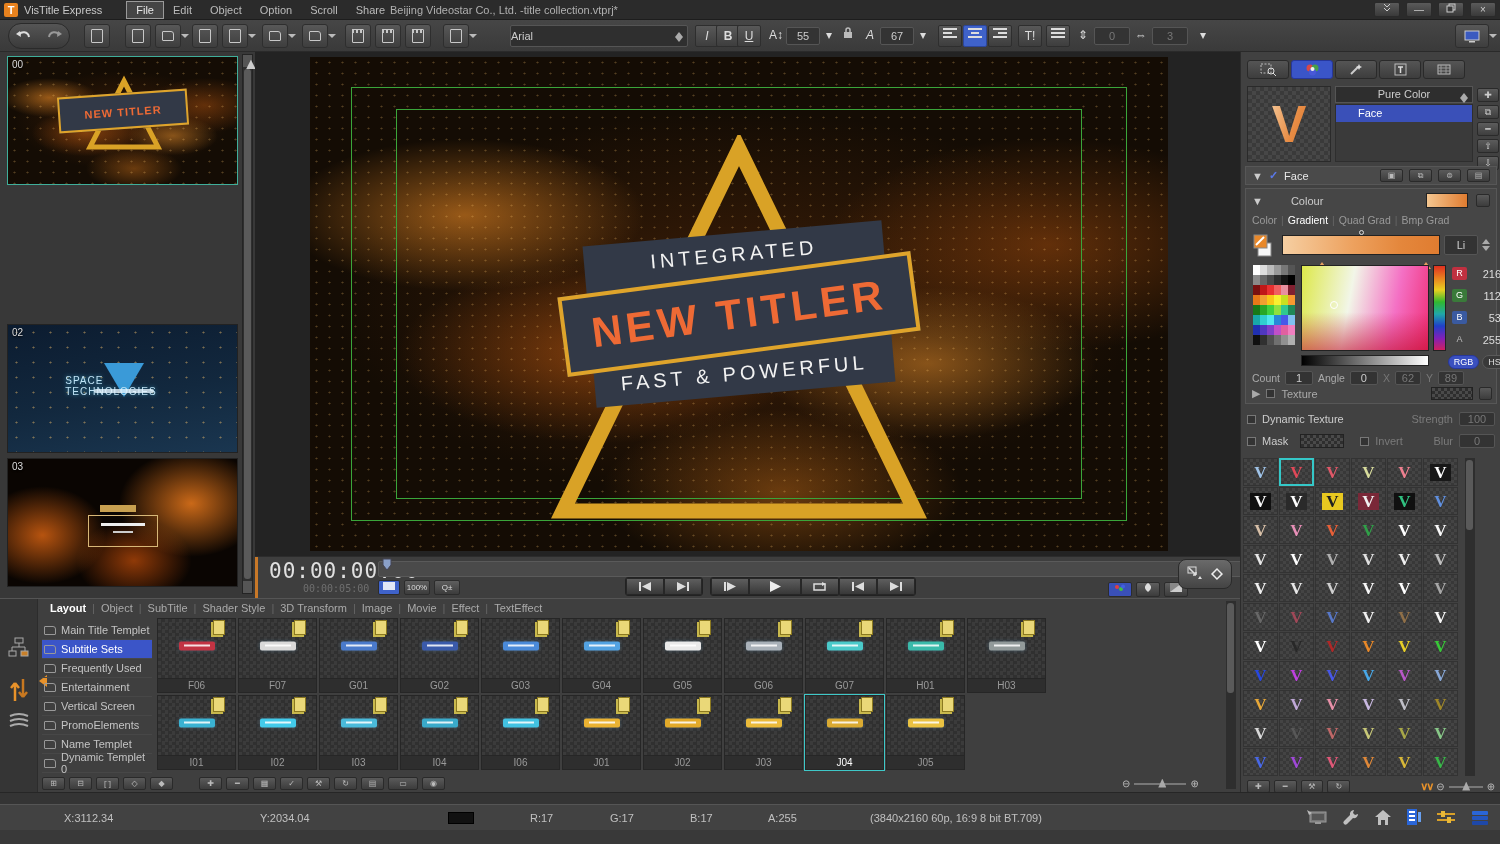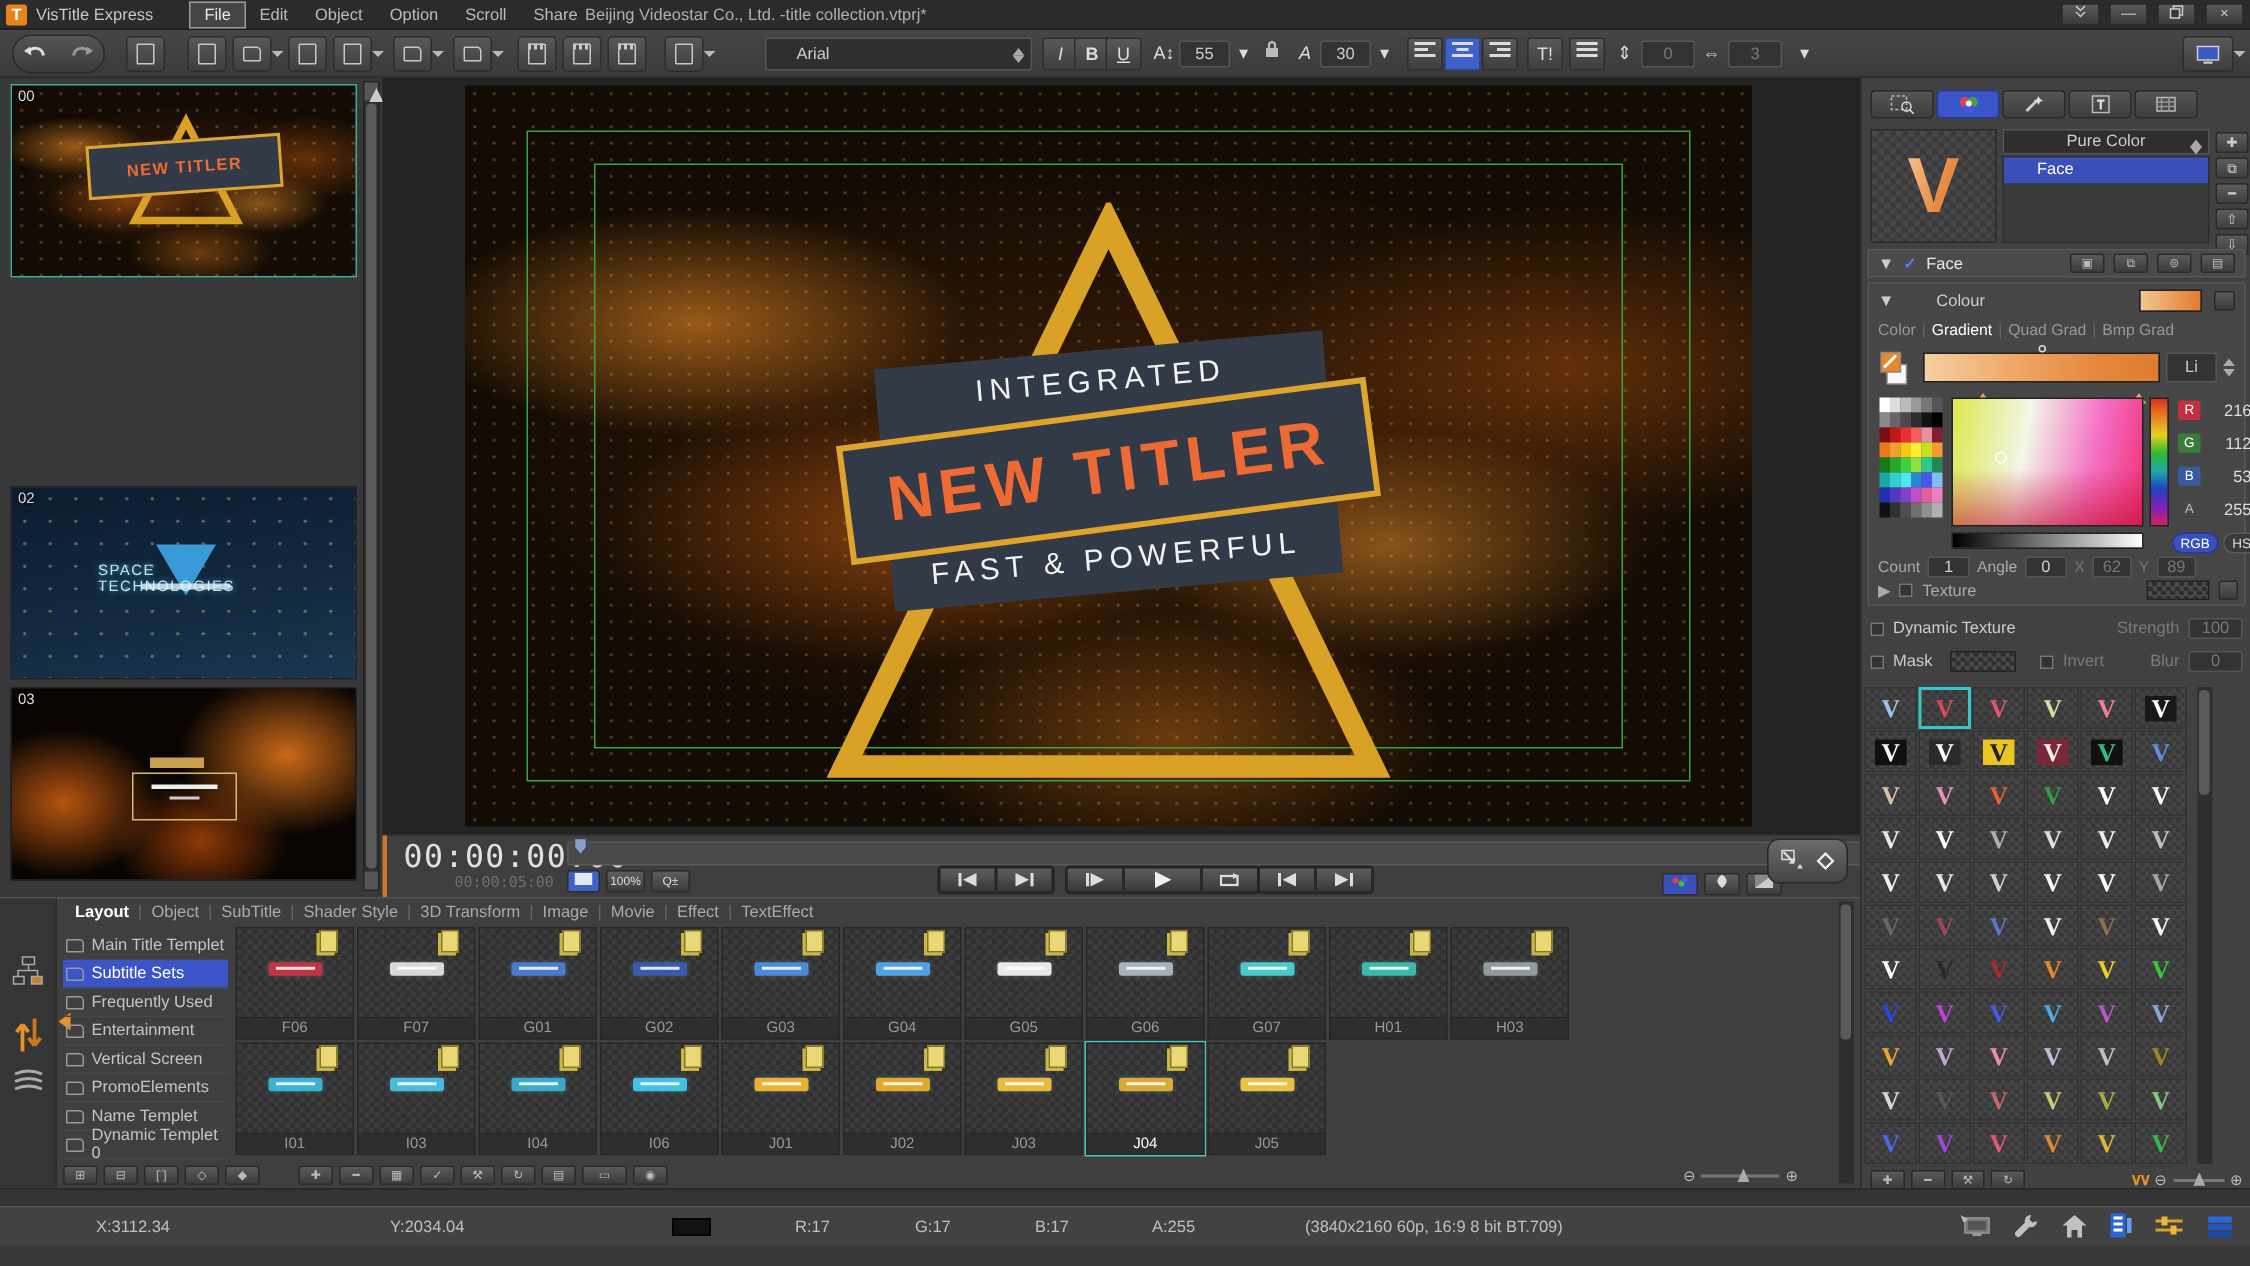--- a/index.html
+++ b/index.html
@@ -32,21 +32,21 @@
           background:repeating-linear-gradient(90deg,#c8c8c8 0 2px,transparent 2px 4px); }
   .tbtn .dd { position:absolute; right:-9px; top:9px; border:4px solid transparent; border-top-color:#bbb; }
   .pillgrp { position:absolute; left:8px; top:3px; width:62px; height:26px; border:1px solid #2a2a2a;
              border-radius:13px; background:linear-gradient(#555,#3a3a3a); display:flex; }
   .pillgrp svg { margin:auto; }
   .fld { background:#333; border:1px solid #555; border-radius:2px; color:#ccc; font-size:11px;
          text-align:center; }
   .fld.dim { color:#777; }
   #fontbox { position:absolute; left:510px; top:5px; width:178px; height:22px; background:#2f2f2f;
              border:1px solid #555; border-radius:2px; color:#ccc; font-size:11px; line-height:20px;
-             padding-left:20px; }
+             padding-left:0; }
   .spin { position:absolute; right:2px; top:2px; width:12px; height:16px; display:flex; flex-direction:column;
           justify-content:space-between; align-items:center; }
   .spin i { border:4px solid transparent; display:block; width:0; height:0; }
   .spin .up { border-bottom:5px solid #aaa; }
   .spin .dn { border-top:5px solid #aaa; }
   .fmtbtn { position:absolute; top:5px; height:22px; width:24px; background:linear-gradient(#585858,#3e3e3e);
             border:1px solid #2e2e2e; border-radius:2px; color:#ddd; font-size:12px; text-align:center;
             line-height:20px; }
   .fmtbtn.blue { background:#3f62c9; border-color:#2c469a; }
   .alignbars { display:inline-block; width:14px; }
@@ -311,21 +311,21 @@
     <div class="fmtbtn" style="left:764px;border:none;background:none">A↕</div>
     <div class="fld" style="position:absolute;left:786px;top:7px;width:34px;height:18px;line-height:16px">55</div>
     <div class="fmtbtn" style="left:822px;border:none;background:none;width:14px">▾</div>
     <div class="fmtbtn" style="left:840px;border:none;background:none;width:16px">
       <svg width="10" height="12" viewBox="0 0 10 12">
           <rect x="1" y="5" width="8" height="6" fill="#bbb"></rect>
           <path d="M3 5 V3 a2 2 0 0 1 4 0 V5" stroke="#bbb" fill="none" stroke-width="1.5"></path>
         </svg>
     </div>
     <div class="fmtbtn" style="left:858px;border:none;background:none"><i>A</i></div>
-    <div class="fld" style="position:absolute;left:880px;top:7px;width:34px;height:18px;line-height:16px">30</div>
+    <div class="fld" style="position:absolute;left:880px;top:7px;width:34px;height:18px;line-height:16px">67</div>
     <div class="fmtbtn" style="left:916px;border:none;background:none;width:14px">▾</div>
 
     <div class="fmtbtn" style="left:938px"><span class="alignbars"><b style="width:14px"></b><b style="width:9px;margin-right:5px"></b><b style="width:14px"></b></span></div>
     <div class="fmtbtn blue" style="left:963px"><span class="alignbars"><b style="width:14px"></b><b style="width:8px;margin:2px auto"></b><b style="width:14px"></b></span></div>
     <div class="fmtbtn" style="left:988px"><span class="alignbars"><b style="width:14px"></b><b style="width:9px;margin-left:5px"></b><b style="width:14px"></b></span></div>
     <div class="fmtbtn" style="left:1018px">T!</div>
     <div class="fmtbtn" style="left:1046px"><span class="alignbars"><b style="width:14px"></b><b style="width:14px"></b><b style="width:14px"></b></span></div>
     <div class="fmtbtn" style="left:1076px;border:none;background:none;width:14px">⇕</div>
     <div class="fld dim" style="position:absolute;left:1094px;top:7px;width:36px;height:18px;line-height:16px">0</div>
     <div class="fmtbtn" style="left:1134px;border:none;background:none;width:14px">⇔</div>
@@ -641,20 +641,29 @@
         </div>
         <div class="trow">
           <div class="tcell">
             <div class="body">
               <div class="doc"></div>
               <div class="mini" style="background: rgb(58, 178, 210);">
                 <i></i>
               </div>
             </div>
             <div class="lbl">I01</div>
+          </div>
+          <div class="tcell">
+            <div class="body">
+              <div class="doc"></div>
+              <div class="mini" style="background: rgb(66, 202, 234);">
+                <i></i>
+              </div>
+            </div>
+            <div class="lbl">I02</div>
           </div>
           <div class="tcell">
             <div class="body">
               <div class="doc"></div>
               <div class="mini" style="background: rgb(74, 186, 218);">
                 <i></i>
               </div>
             </div>
             <div class="lbl">I03</div>
           </div>

